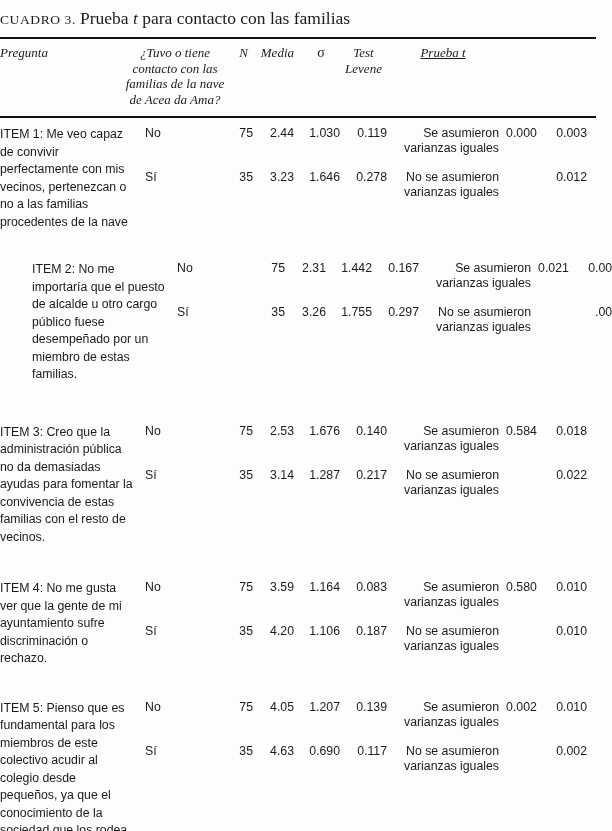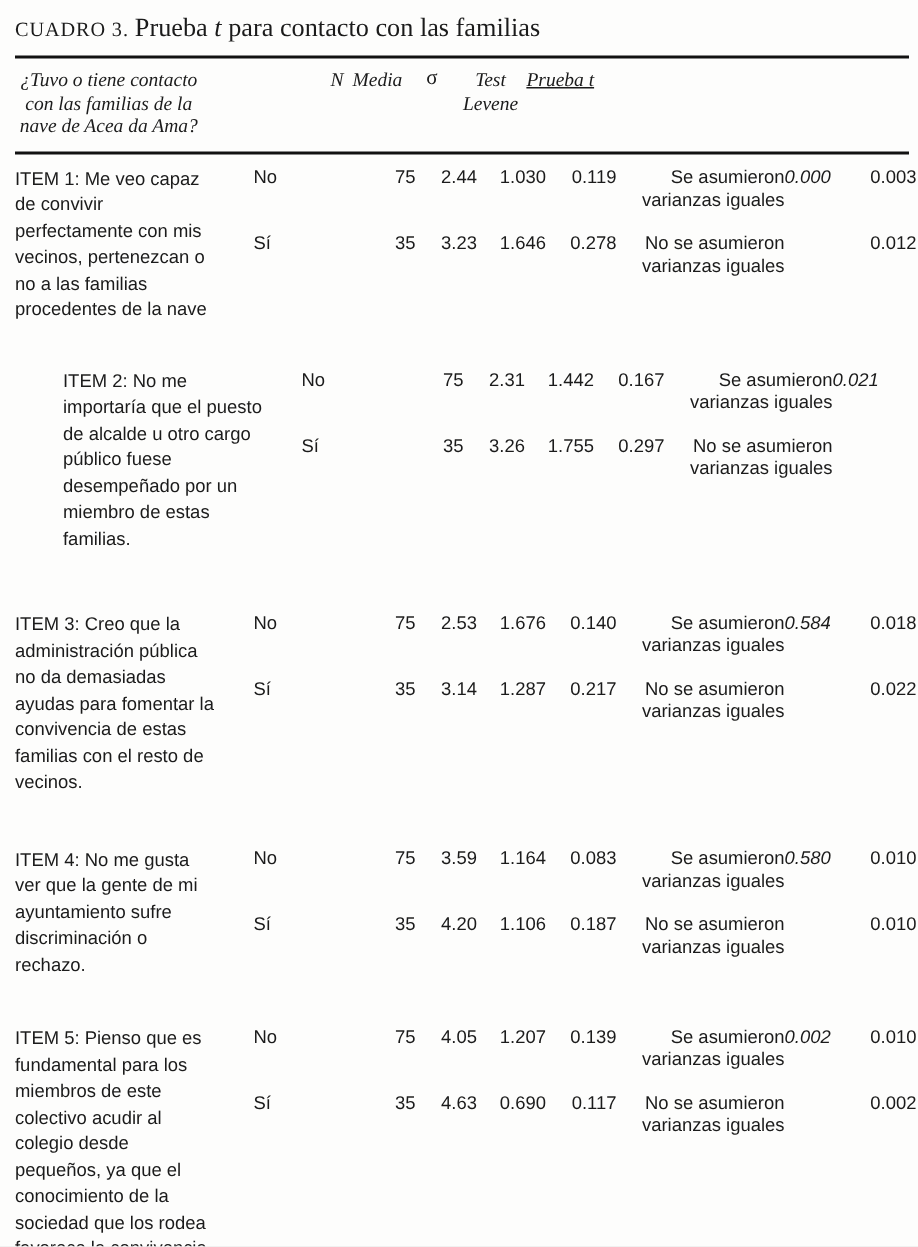--- a/index.html
+++ b/index.html
@@ -4,21 +4,21 @@
 <style>
   html,body{margin:0;padding:0;background:#e8e8e8;}
   .page{
     position:relative;
     width:612px;height:831px;
     background:#fdfdfc;
     color:#1b1b1b;
     font-family:"Liberation Sans", sans-serif;
     overflow:hidden;
     box-sizing:border-box;
-    padding:6px 8px 0 10px;
+    padding:6px 8px 0 0;
   }
   
   .title{
     font-family:"Liberation Serif", serif;
     line-height:24px;
     margin-bottom:5px;
     white-space:nowrap;
   }
   .title-label{font-size:13.5px;letter-spacing:.6px;}
   .title-main{font-size:17.5px;}
@@ -43,21 +43,20 @@
   .th-error{text-align:left;padding-left:10px;}
   .th-prueba{text-align:left;padding-left:15px;}
   .th-levene{text-align:center;}
   .th-t{text-align:center;text-decoration:underline;}
   
   .tbody{padding-top:8px;font-size:12.3px;}
   .item{
     display:grid;
     grid-template-columns:145px 1fr;
     min-height:74px;
-    gap:14px;
   }
   .item-1{margin-bottom:30px;}
   .item-2{margin-bottom:40px;margin-left:32px;}
   .item-3{margin-bottom:34px;}
   .item-4{margin-bottom:32px;}
   .q{
     width:136px;
     line-height:17.5px;
     text-align:left;
   }
@@ -68,36 +67,37 @@
     margin-bottom:14px;
   }
   .subrow:last-child{margin-bottom:0;}
   .c{box-sizing:border-box;white-space:nowrap;}
   .c.contact{text-align:left;}
   .c.n{text-align:right;padding-right:1px;}
   .c.media{text-align:right;}
   .c.sigma{text-align:right;}
   .c.error{text-align:right;}
   .c.prueba{white-space:normal;text-align:right;padding-left:13px;}
-  .c.levene{text-align:left;padding-right:3px;font-style:italic;}
+  .c.levene{text-align:center;padding-right:3px;}
   .c.t{text-align:right;}
 </style>
 </head>
 <body>
 
 <div class="page">
 
   <div class="title">
     <span class="title-label">CUADRO 3.</span>
     <span class="title-main"><span>Prueba </span><i>t</i><span> para contacto con las familias</span></span>
   </div>
 
   <div class="rule"></div>
 
   <div class="thead">
+    <div class="th th-q">Pregunta</div>
     <div class="th th-contact">¿Tuvo o tiene contacto con las familias de la nave de Acea da Ama?</div>
     <div class="th th-n">N</div>
     <div class="th th-media">Media</div>
     <div class="th th-sigma">σ</div>
     <div class="th th-levene">Test Levene</div>
     <div class="th th-t">Prueba t</div>
   </div>
 
   <div class="rule"></div>
 

